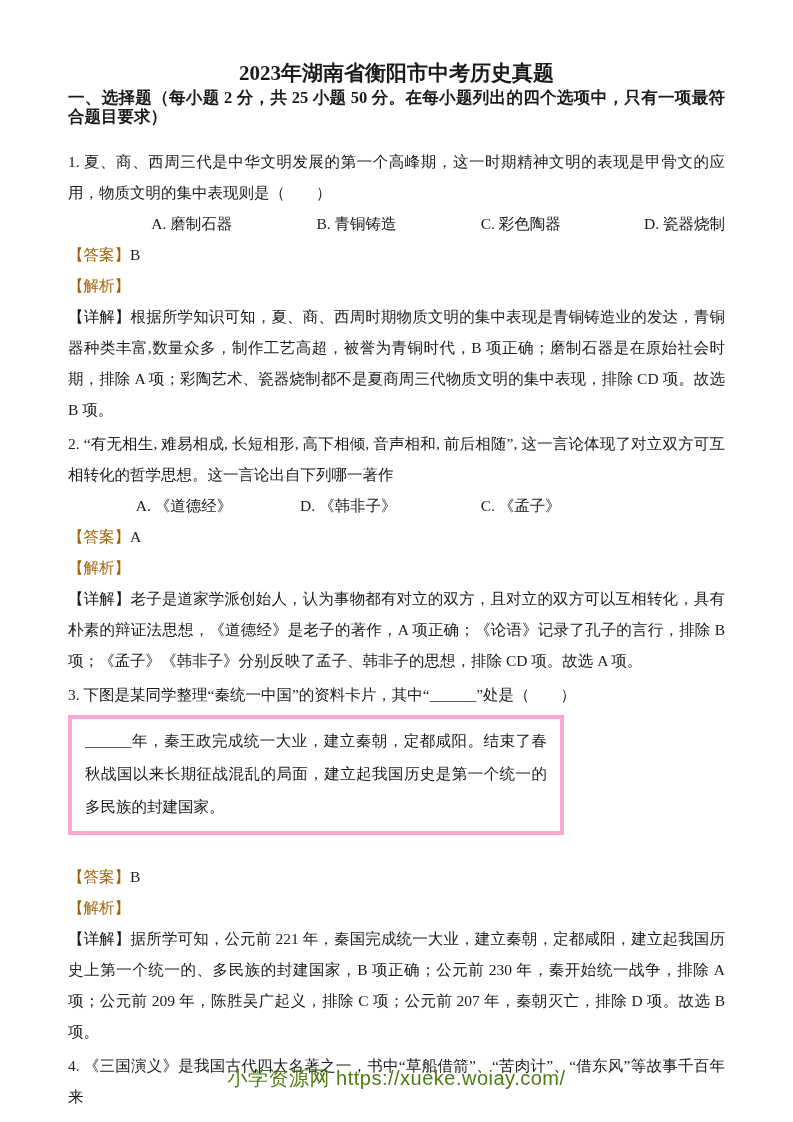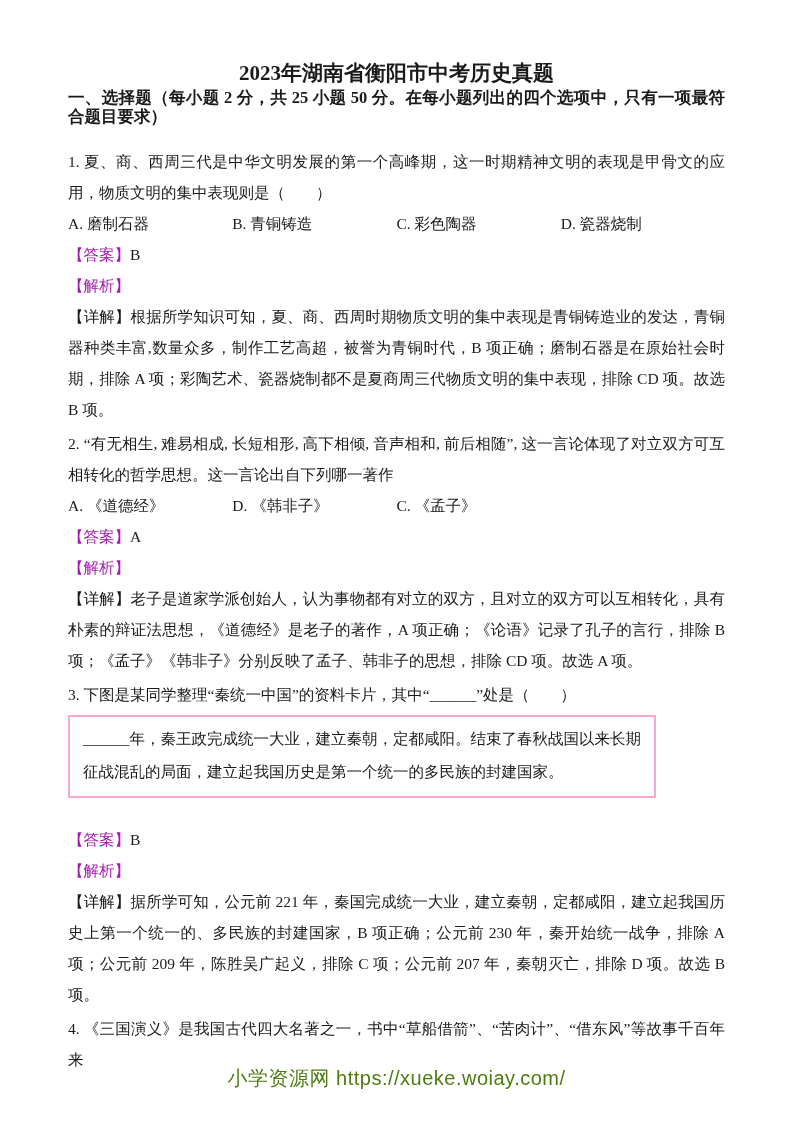--- a/index.html
+++ b/index.html
@@ -41,31 +41,31 @@
     text-align: justify;
     margin: 0;
   }
   .stem { margin-top: 3px; }
   .options-row {
     display: flex;
     font-size: 15.5px;
     line-height: 31px;
     margin: 0;
   }
-  .options-row .opt { width: 25%; }
+  .options-row .opt { width: 25%; text-align: right; }
   .ans-line {
     font-size: 15.5px;
     line-height: 31px;
     margin: 0;
   }
-  .blue-label { color: #a21caf; }
+  .blue-label { color: #a16207; }
   .card-box {
     box-sizing: border-box;
-    width: 588px;
-    border: 2px solid #f9a8d4;
+    width: 496px;
+    border: 4px solid #f9a8d4;
     padding: 5px 13px 8px 13px;
     margin: 5px 0 26px 0;
   }
   .card-box .para { line-height: 33px; }
   .footer {
     position: absolute;
     left: 0;
     bottom: 30px;
     width: 793px;
     text-align: center;

